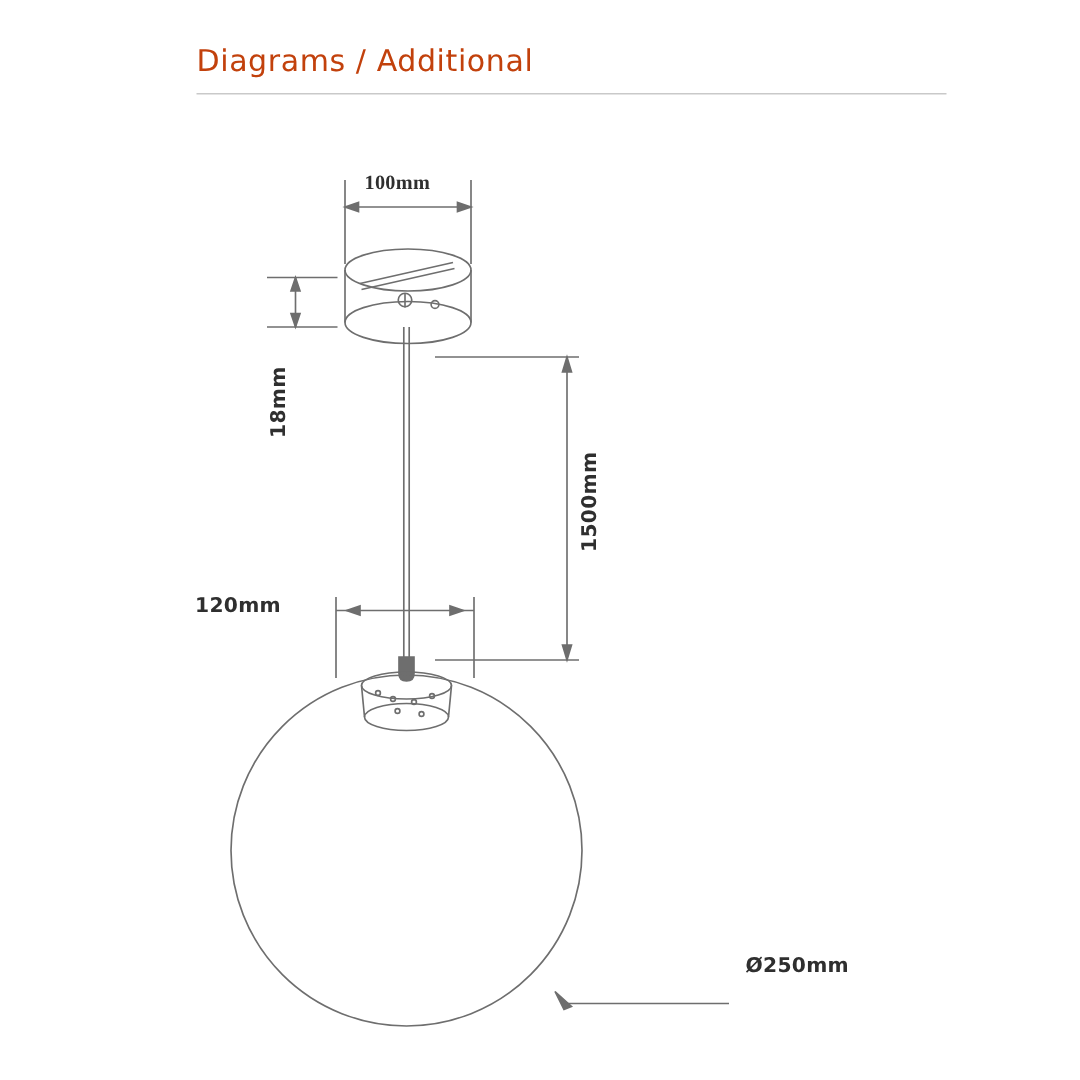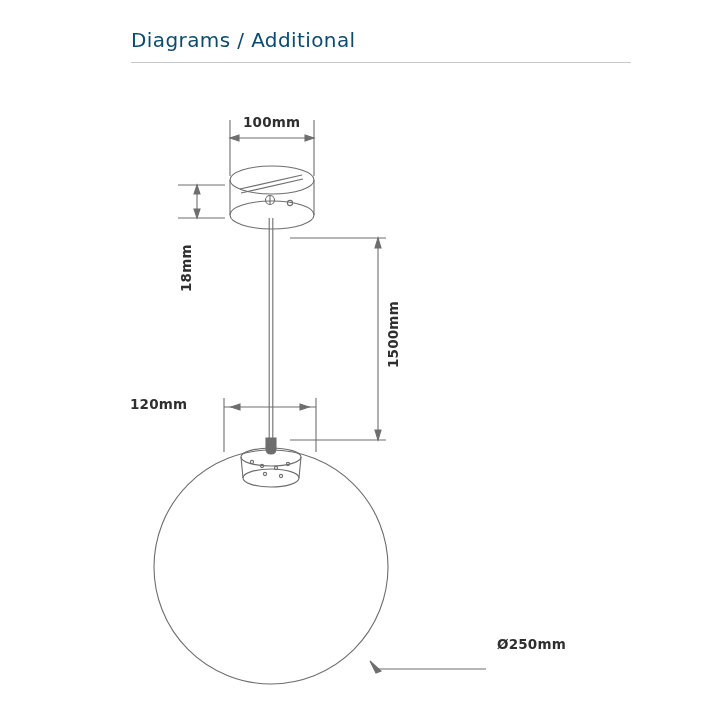--- a/index.html
+++ b/index.html
@@ -19,21 +19,21 @@
     position: relative;
     width: 720px;
     height: 720px;
   }
   #title {
     position: absolute;
     left: 131px;
     top: 28px;
     font-size: 20px;
     letter-spacing: 0.4px;
-    color: #0c4a6e;
+    color: #c2410c;
     font-family: "DejaVu Sans", sans-serif;
     white-space: nowrap;
   }
   #title-rule {
     position: absolute;
     left: 131px;
     top: 62px;
     width: 500px;
     height: 1px;
     background: #c9c9c9;
@@ -127,21 +127,21 @@
       <line x1="224" y1="407" x2="316" y2="407"></line>
       <path d="M231,407 L240,404 L240,410 Z" fill="#6e6e6e"></path>
       <path d="M309,407 L300,404 L300,410 Z" fill="#6e6e6e"></path>
 
       <line x1="374" y1="669" x2="486" y2="669"></line>
       <path d="M370,661 L381,671 L376,673 Z" fill="#6e6e6e"></path>
 
     </g>
   </svg>
 
-  <div class="dim-label" style="left:243px; top:114px;">100mm</div>
+  <div class="dim-label" style="left:243px; top:114px;font-family:Liberation Serif, serif;">100mm</div>
 
   <div class="dim-label rot" style="left:178px; top:292px;">18mm</div>
 
   <div class="dim-label rot" style="left:385px; top:368px;">1500mm</div>
 
   <div class="dim-label" style="left:130px; top:396px;">120mm</div>
 
   <div class="dim-label" style="left:497px; top:636px;">Ø250mm</div>
 
 </div>

